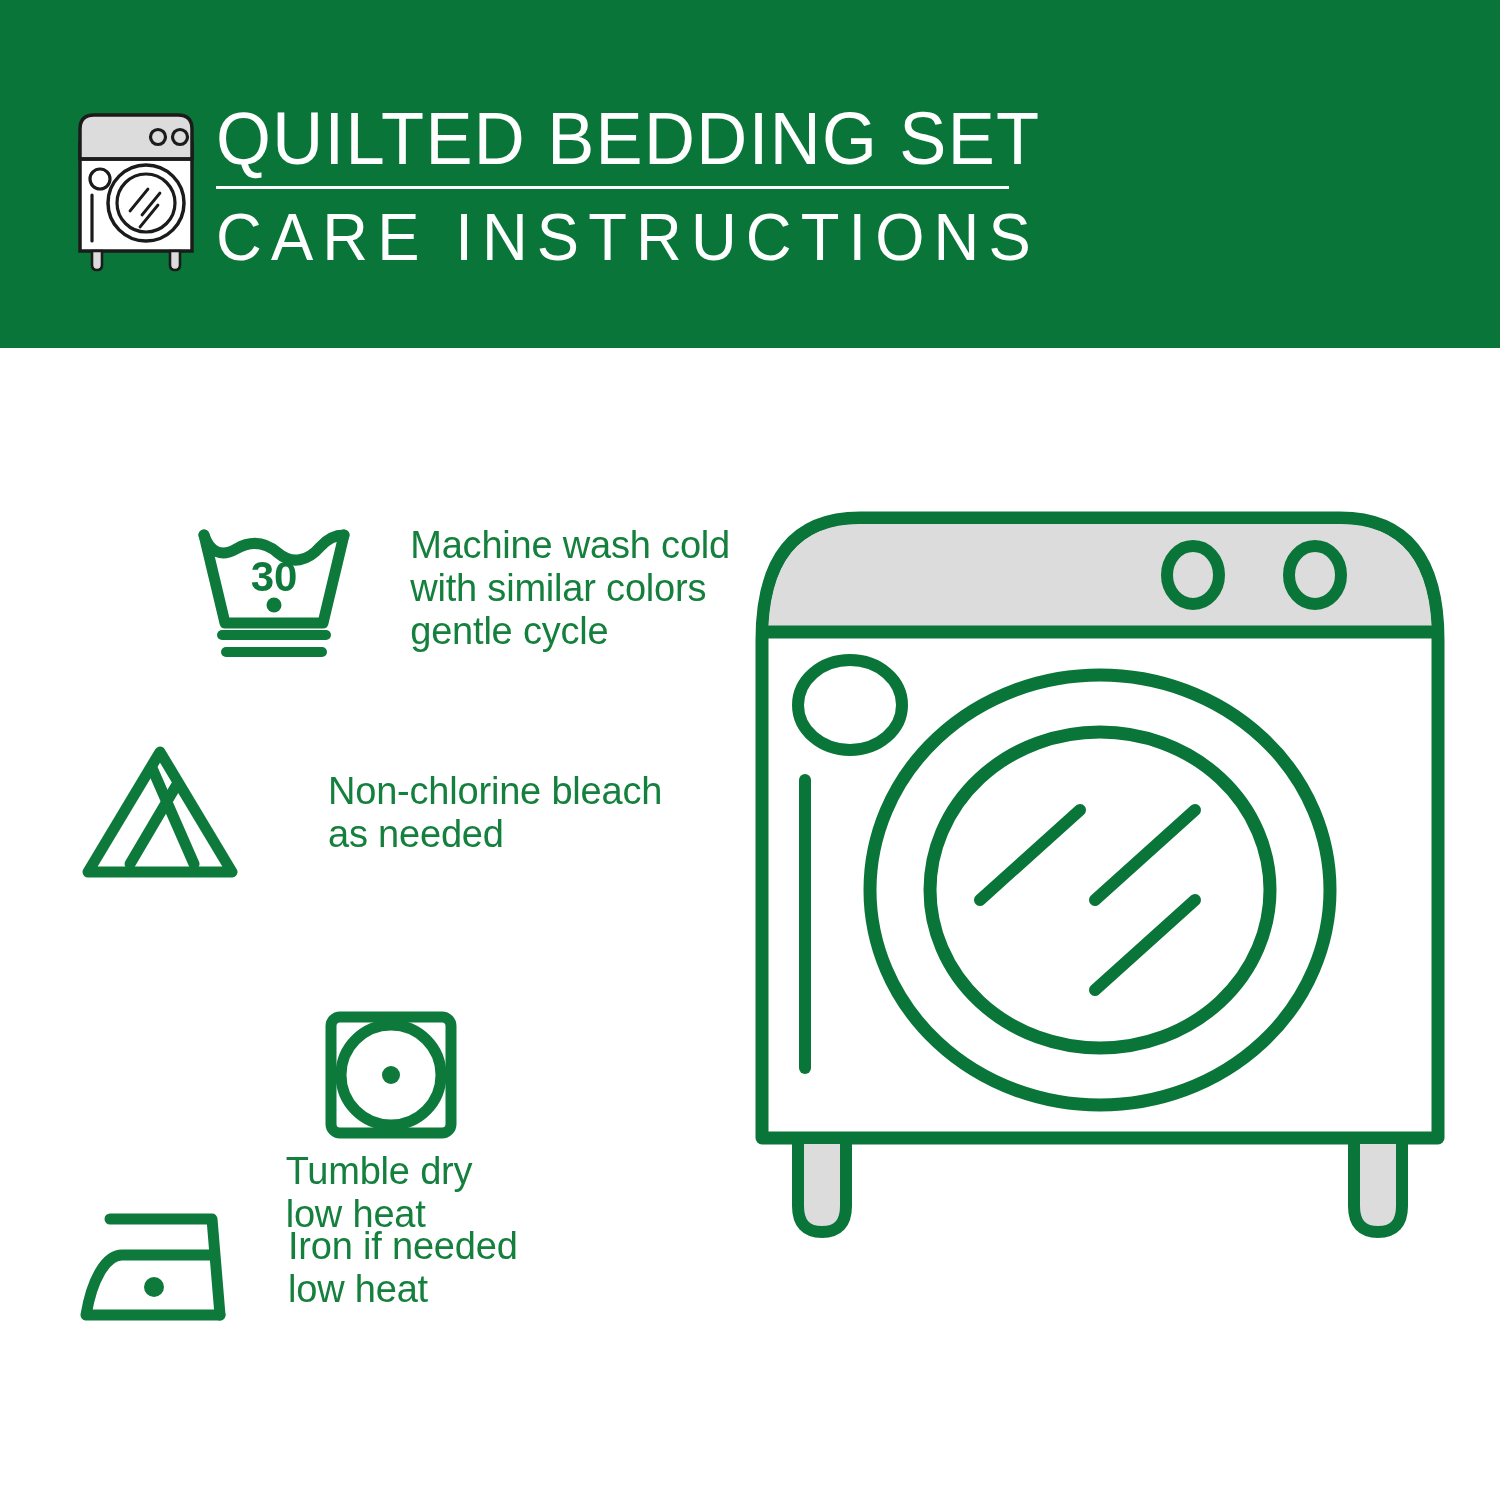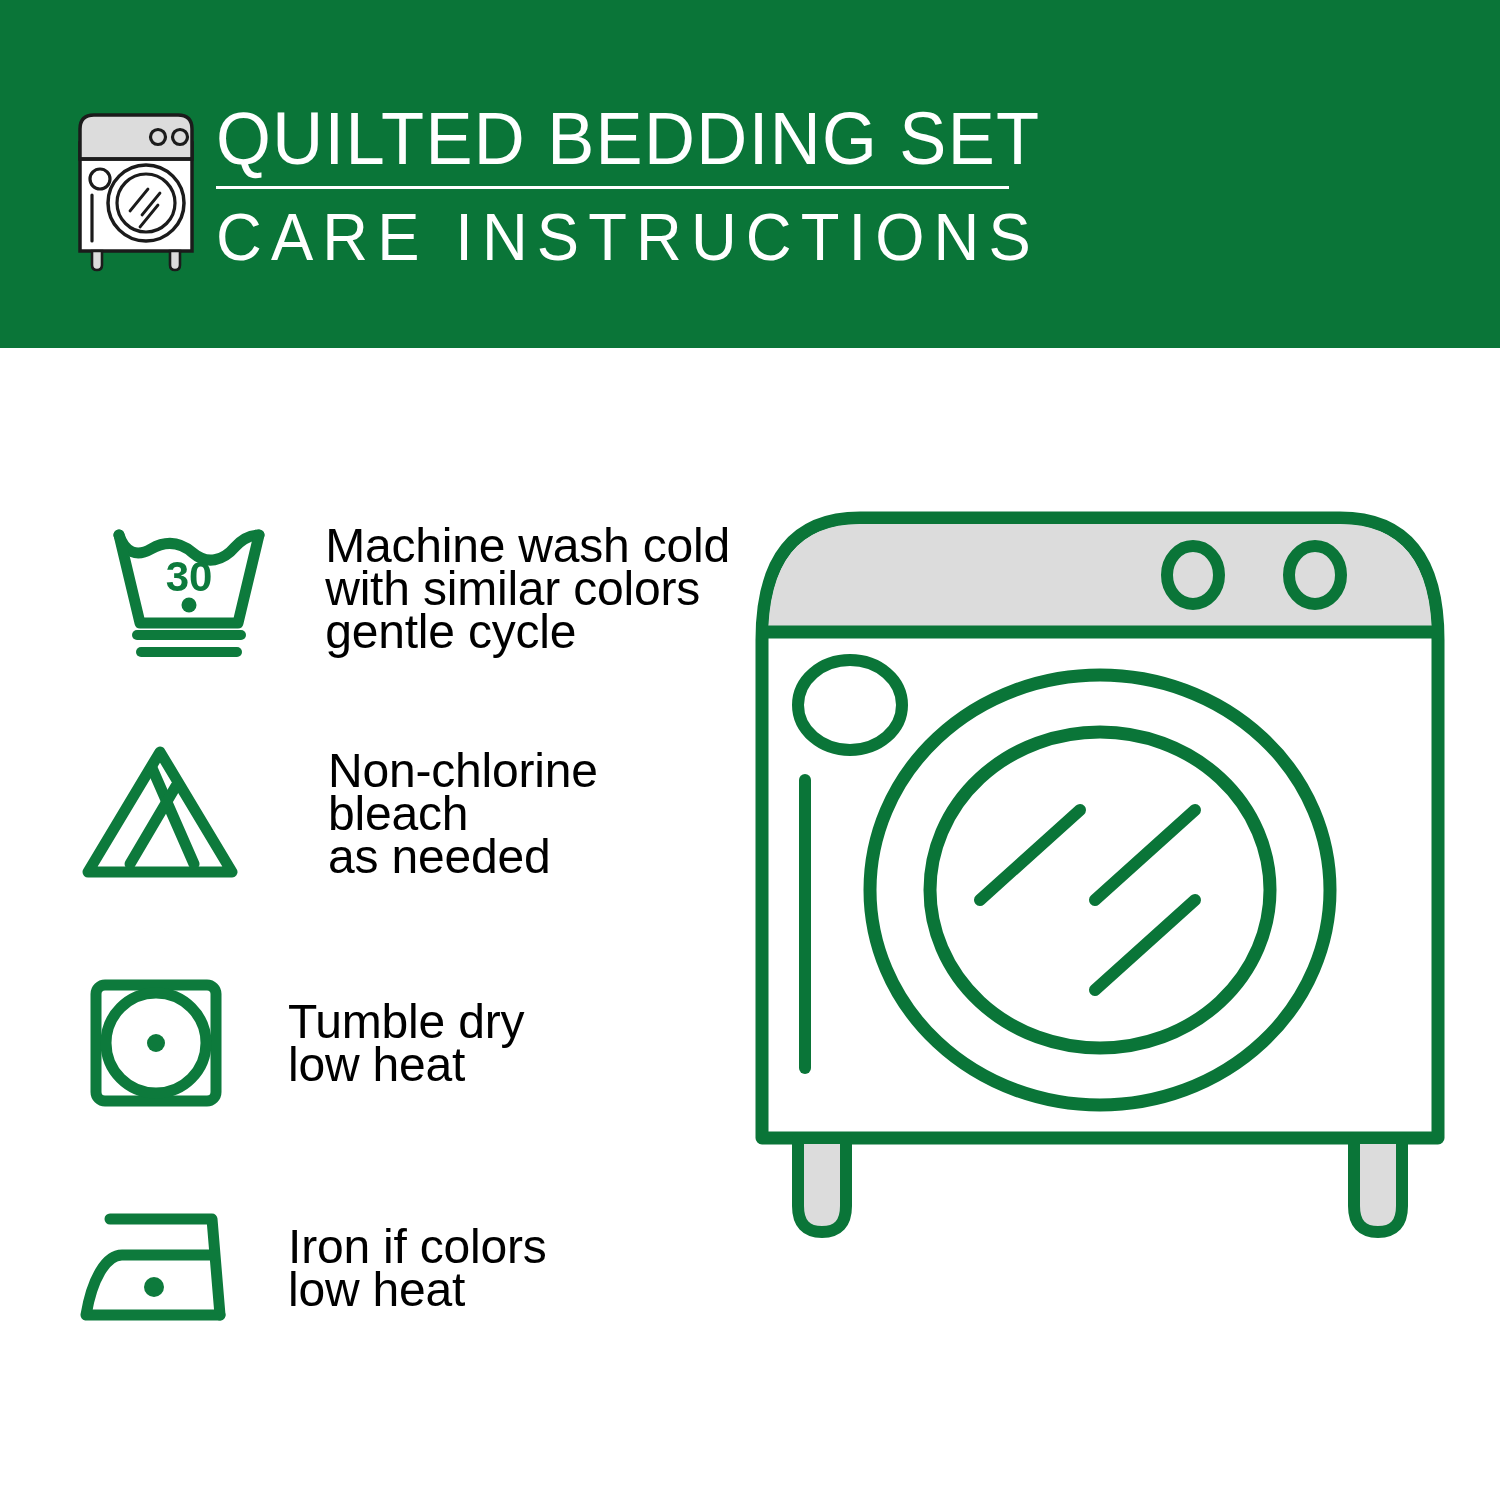--- a/index.html
+++ b/index.html
@@ -82,39 +82,39 @@
   .care-row {
     position:absolute;
     left:0;
     width:730px;
     display:flex;
     align-items:center;
   }
 
   .care-row-0 { top:160px; height:160px;justify-content:flex-end; }
   .care-row-1 { top:385px; height:160px;gap:40px; }
-  .care-row-2 { top:615px; height:160px; }
+  .care-row-2 { top:652px; height:160px;flex-direction:column; }
   .care-row-3 { top:840px; height:160px; }
 
   .care-symbol {
     width:200px;
     min-width:200px;
     height:160px;
     display:flex;
     align-items:center;
     justify-content:center;
     margin-left:60px;
   }
 
   .care-text {
     font-family:"Liberation Sans", sans-serif;
-    font-size:48px;
+    font-size:38px;
     line-height:43px;
     font-weight:400;
-    color:#000000;
+    color:#15803d;
     letter-spacing:-0.2px;
     margin-left:28px;
     white-space:pre-line;
   }
 
   
   .washer {
     position:absolute;
     left:740px; top:490px;
     width:720px; height:940px;
@@ -220,21 +220,21 @@
       <div class="care-symbol">
         <svg viewBox="0 0 180 150" width="180" height="150">
 
           <path d="M40 26 L142 26 L150 122" fill="none" stroke="#0d7a3c" stroke-width="11" stroke-linecap="round" stroke-linejoin="round"></path>
 
           <path d="M144 62 L52 62 C36 62, 22 86, 16 122 L150 122" fill="none" stroke="#0d7a3c" stroke-width="11" stroke-linecap="round" stroke-linejoin="round"></path>
 
           <circle cx="84" cy="94" r="10" fill="#0d7a3c"></circle>
         </svg>
       </div>
-      <div class="care-text">Iron if colors
+      <div class="care-text">Iron if needed
 low heat</div>
     </div>
 
   </div>
 
   <div class="washer">
     <svg viewBox="0 0 720 940" width="720" height="940">
 
       <path d="M22 150 Q22 28 120 28 L600 28 Q698 28 698 150 L698 648 L22 648 Z" fill="#ffffff" stroke="#0a7538" stroke-width="13" stroke-linejoin="round"></path>
 

